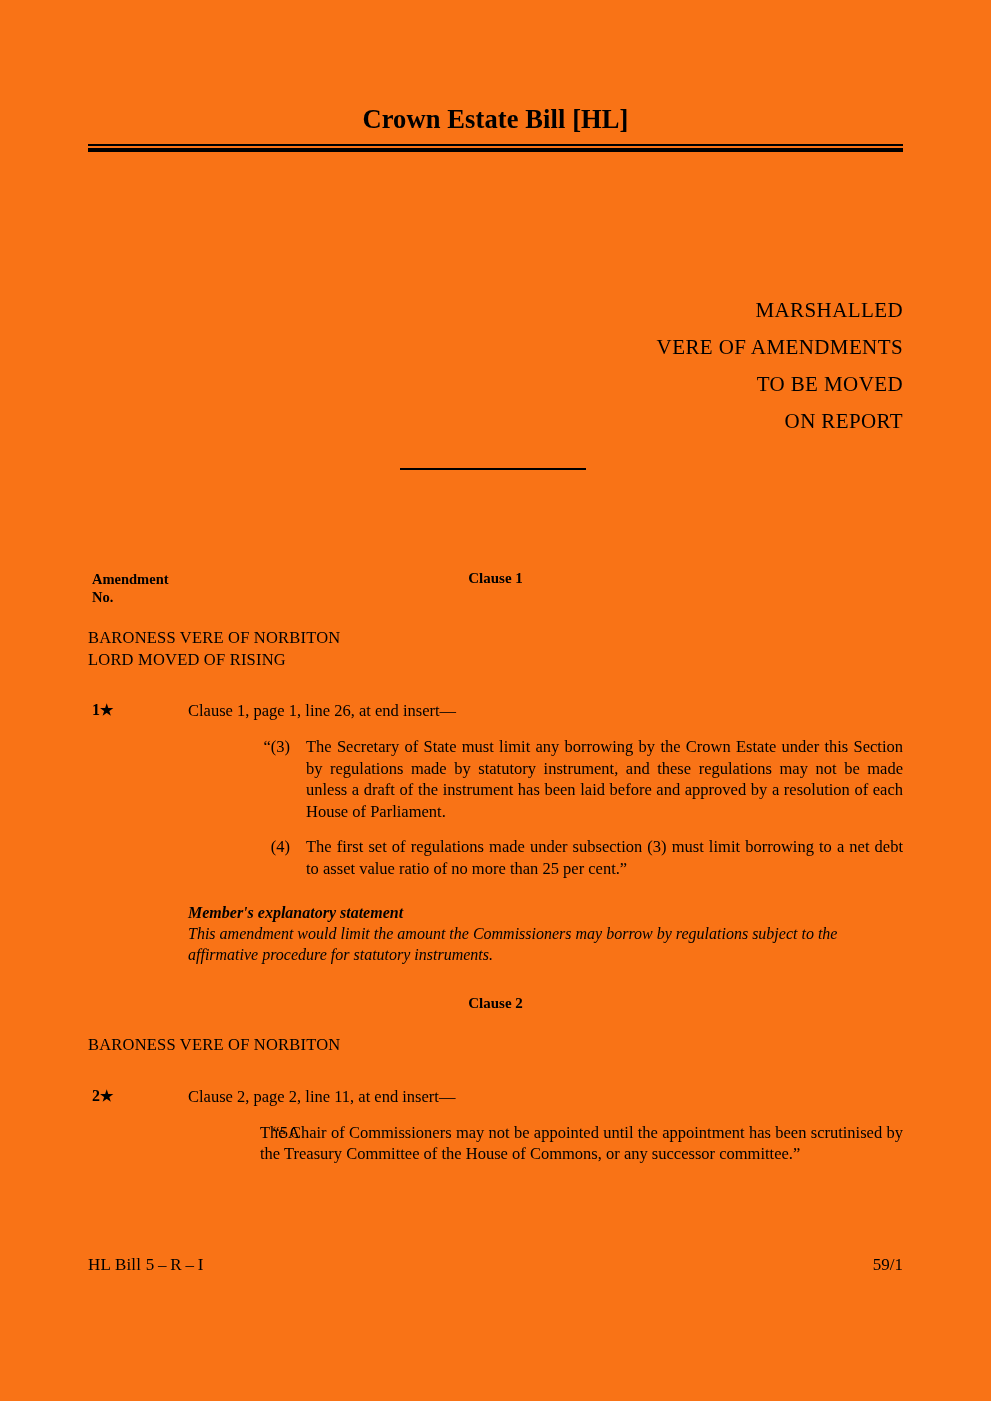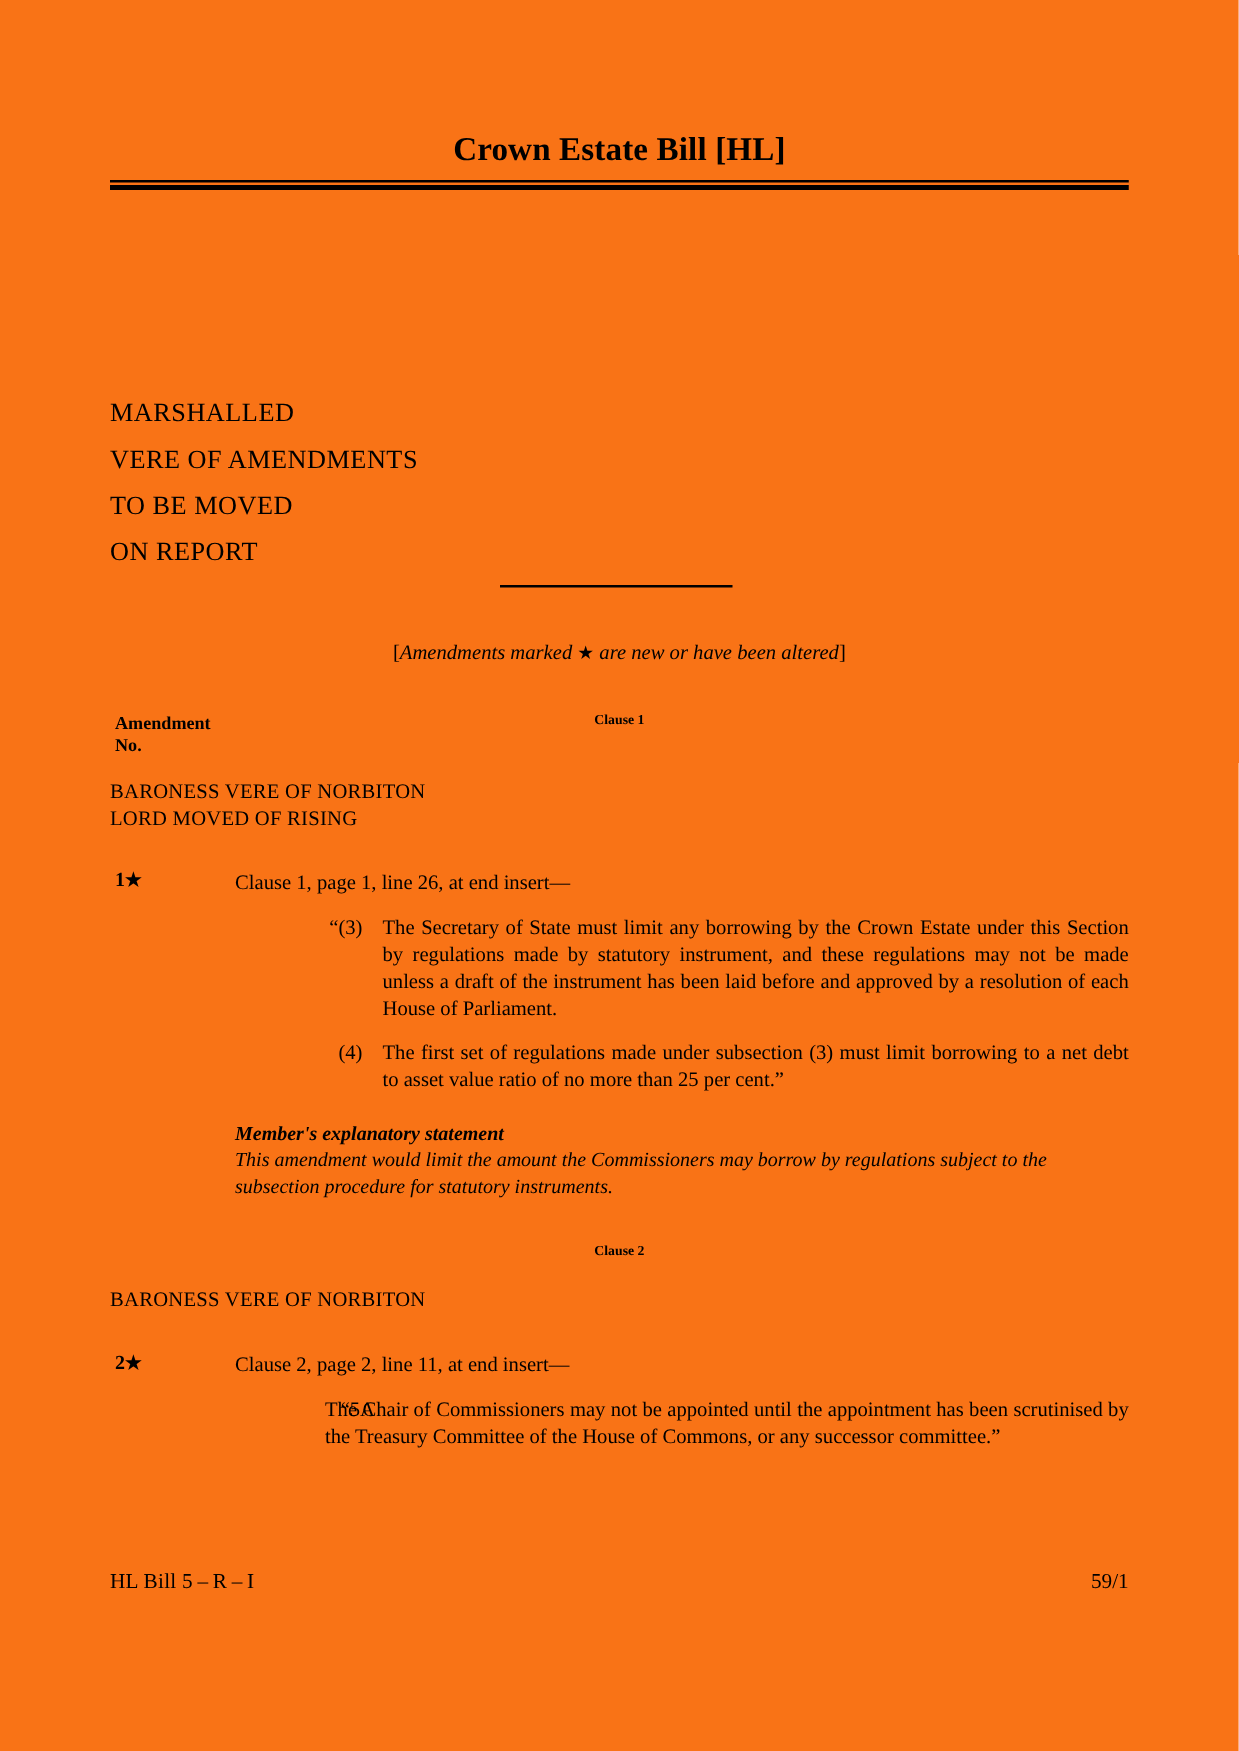--- a/index.html
+++ b/index.html
@@ -46,23 +46,23 @@
   }
   .rule-double .thick {
     height: 3.4px;
     background: #000;
   }
 
   
   .headline-block {
     position: absolute;
     left: 88px;
-    top: 312px;
-    width: 815px;
-    text-align: left;
+    top: 292px;
+    width: 815px;
+    text-align: right;
   }
   .headline-line {
     font-size: 21px;
     line-height: 37px;
     letter-spacing: 0.4px;
   }
   .short-rule {
     position: absolute;
     left: 400px;
     top: 468px;
@@ -102,21 +102,21 @@
   
   .content {
     position: absolute;
     left: 88px;
     top: 570px;
     width: 815px;
   }
 
   .clause-heading {
     text-align: center;
-    font-size: 11px;
+    font-size: 15px;
     font-weight: bold;
   }
   .member-names {
     text-align: left;
     font-size: 16.5px;
     line-height: 21.5px;
     letter-spacing: 0.2px;
   }
 
   
@@ -200,23 +200,20 @@
 
   <div class="headline-block">
     <div class="headline-line">MARSHALLED</div>
     <div class="headline-line">VERE OF AMENDMENTS</div>
     <div class="headline-line">TO BE MOVED</div>
     <div class="headline-line">ON REPORT</div>
   </div>
 
   <div class="short-rule"></div>
 
-  <div class="marked-note">
-    <span>[</span><i>Amendments marked </i><span class="star">★</span><i> are new or have been altered</i><span>]</span>
-  </div>
 
   <div class="amendment-no-label">
     <div>Amendment</div>
     <div>No.</div>
   </div>
 
   <div class="content" style="top:570px;">
 
     <div class="clause-heading">Clause 1</div>
 
@@ -235,21 +232,21 @@
       <div class="sub-text" style="margin-left:118px;">The Secretary of State must limit any borrowing by the Crown Estate under this Section by regulations made by statutory instrument, and these regulations may not be made unless a draft of the instrument has been laid before and approved by a resolution of each House of Parliament.</div>
     </div>
 
     <div class="sub-block" style="margin-top:14px;">
       <span class="sub-marker" style="left:46px; width:56px;">(4)</span>
       <div class="sub-text" style="margin-left:118px;">The first set of regulations made under subsection (3) must limit borrowing to a net debt to asset value ratio of no more than 25 per cent.”</div>
     </div>
 
     <div class="explan" style="margin-top:23px;">
       <div class="explan-title">Member's explanatory statement</div>
-      <div class="explan-body">This amendment would limit the amount the Commissioners may borrow by regulations subject to the subsection procedure for statutory instruments.</div>
+      <div class="explan-body">This amendment would limit the amount the Commissioners may borrow by regulations subject to the affirmative procedure for statutory instruments.</div>
     </div>
   </div>
 
   <div class="content" style="top:995px;">
 
     <div class="clause-heading">Clause 2</div>
 
     <div class="member-names" style="margin-top:22px;">
       <div>BARONESS VERE OF NORBITON</div>
     </div>

